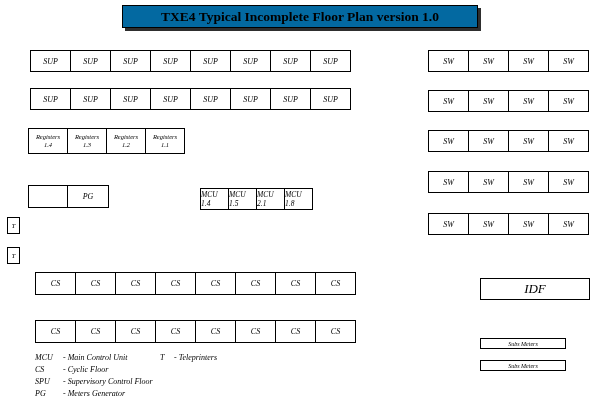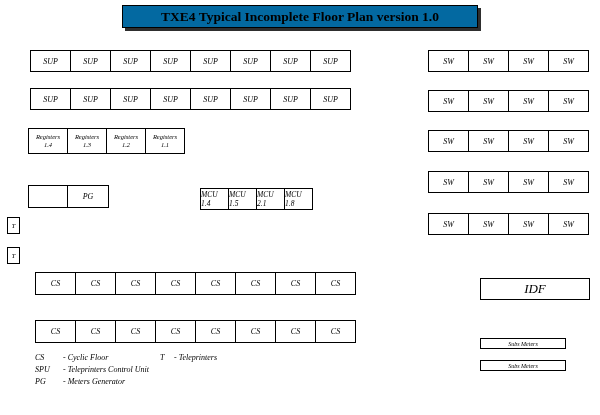--- a/index.html
+++ b/index.html
@@ -165,26 +165,30 @@
   <div class="cell h23">CS</div>
 </div>
 
 <div class="idf-box">IDF</div>
 
 <div class="subs-bar" style="top:338px;">Subs Meters</div>
 <div class="subs-bar" style="top:360px;">Subs Meters</div>
 
 <div class="legend">
   <div class="legend-line">
+    <span class="abbr">MCU</span>
+    <span>- Main Control Unit</span>
+  </div>
+  <div class="legend-line">
     <span class="abbr">CS</span>
     <span>- Cyclic Floor</span>
   </div>
   <div class="legend-line">
     <span class="abbr">SPU</span>
-    <span>- Teleprinters Control Unit</span>
+    <span>- Supervisory Control Floor</span>
   </div>
   <div class="legend-line">
     <span class="abbr">PG</span>
     <span>- Meters Generator</span>
   </div>
 </div>
 <div class="legend-t">
   <span class="abbr">T</span>
   <span>- Teleprinters</span>
 </div>

